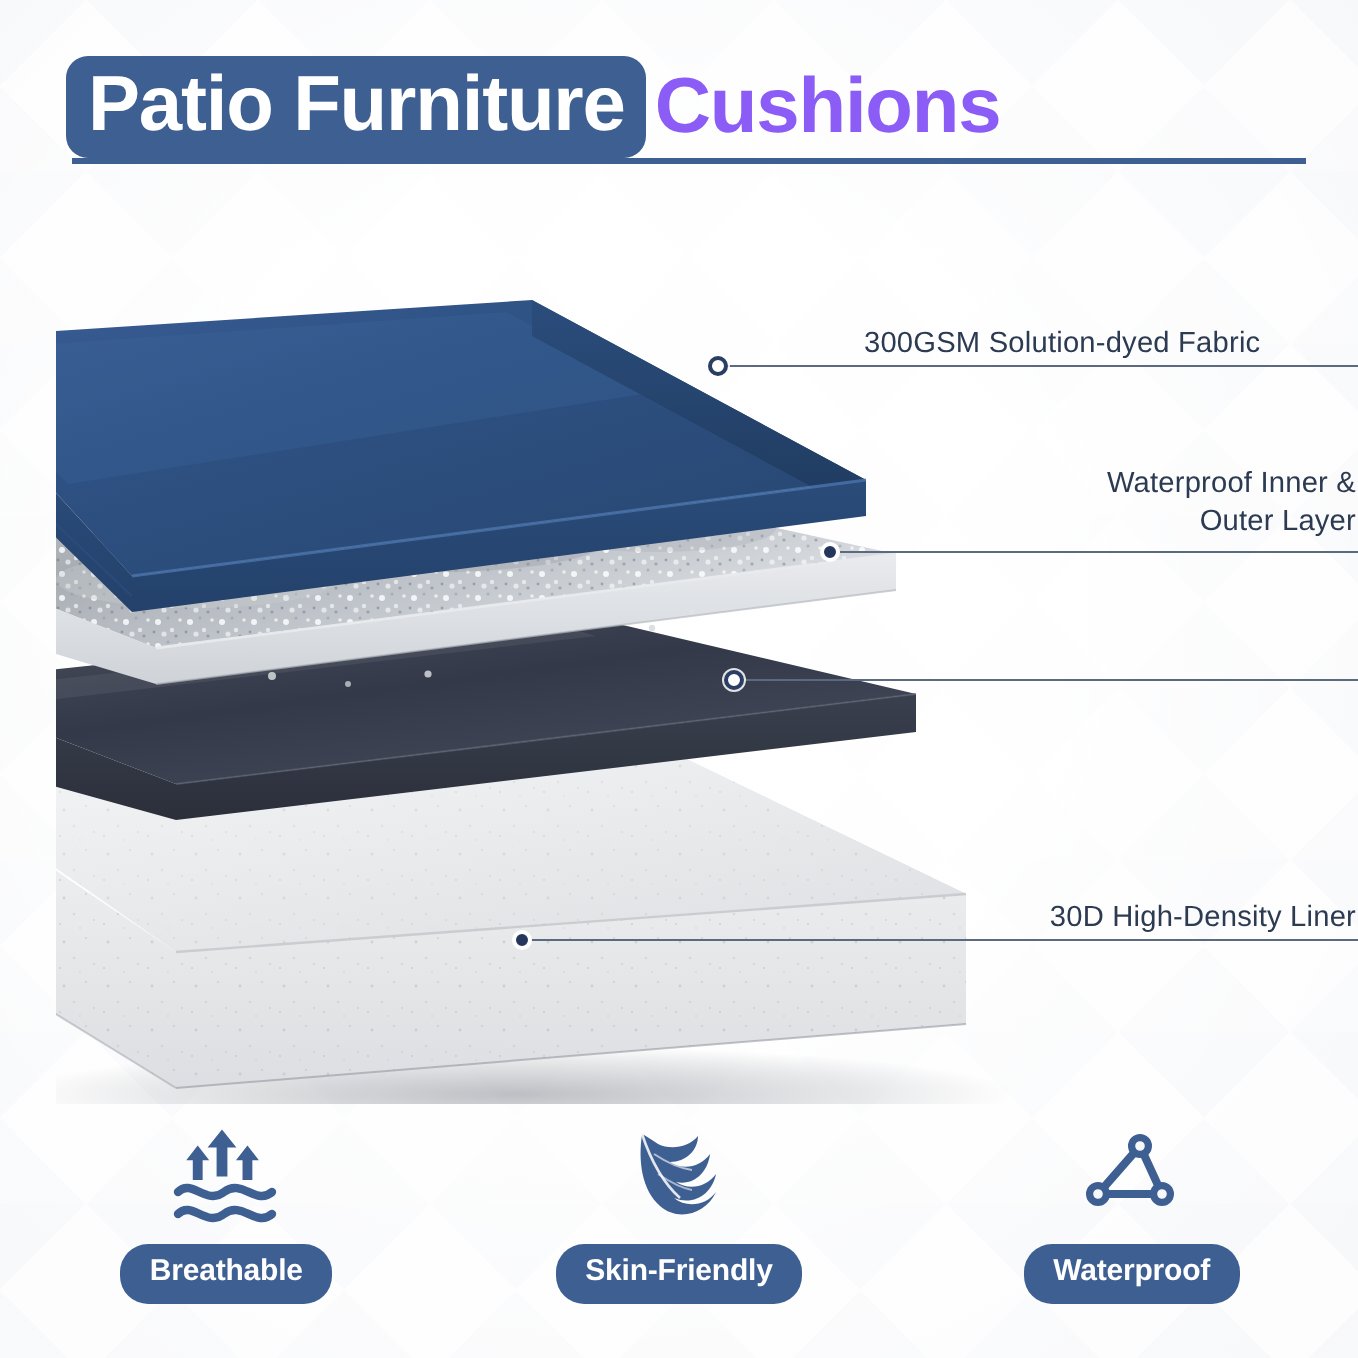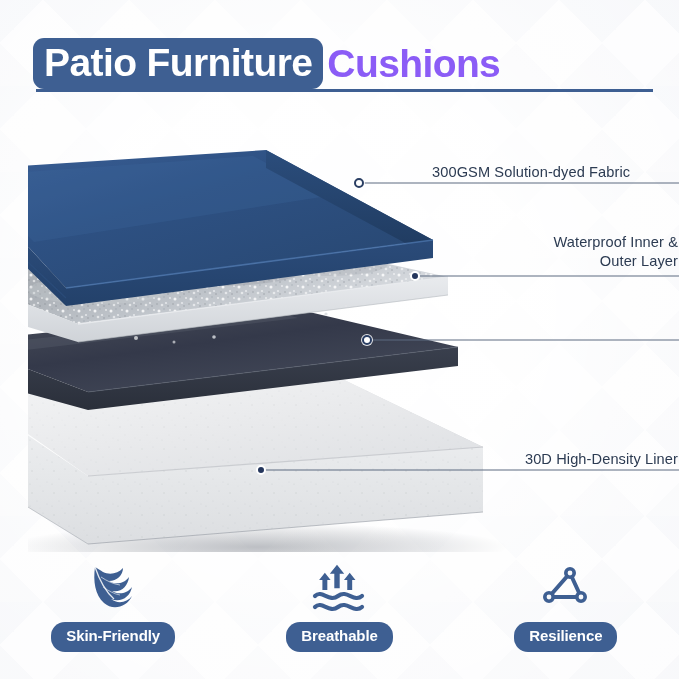--- a/index.html
+++ b/index.html
@@ -39,21 +39,21 @@
     opacity: 0.55;
   }
   #bg-wash {
     position:absolute; left:0; top:0; width:679px; height:679px;
     background: radial-gradient(ellipse at 45% 45%, rgba(255,255,255,0.97) 0%, rgba(255,255,255,0.90) 42%, rgba(255,255,255,0.55) 70%, rgba(255,255,255,0.25) 100%);
   }
 
   
   #title-area {
     position: absolute;
-    left: 0; top: 12px; width: 679px; height: 92px;
+    left: 0; top: 2px; width: 679px; height: 92px;
   }
   #title-row {
     position: absolute;
     left: 33px; top: 26px;
     display: flex;
     align-items: center;
   }
   #title-badge {
     background: #3e5f92;
     border-radius: 11px;
@@ -343,64 +343,64 @@
     <div class="callout" style="left:0;top:0;width:679px;height:460px;">
       <span class="marker dotfill" style="left:228px; top:373px;"></span>
       <span class="label" style="left:380px; top:358px; width:270px; text-align:right;">30D High-Density Liner</span>
     </div>
   </div>
 
   <div id="features">
 
     <div class="feature">
       <div class="icon-wrap">
-        <svg width="52" height="50" viewBox="0 0 52 50">
-          <path d="M8,4 C6,18 8,32 17,40 C26,48 40,44 45,33 C40,40 30,41 24,36 C34,40 43,34 45,24 C40,31 31,32 25,28 C34,30 41,23 42,14 C37,21 28,22 22,18 C30,18 36,12 36,5 C31,11 22,12 16,9 C13,7 10,5 8,4 Z" fill="#3e5f92"></path>
-          <path d="M8,4 C12,16 18,28 27,36" fill="none" stroke="#ffffff" stroke-width="1.3" opacity="0.85"></path>
-          <path d="M14,14 C20,18 26,21 33,22" fill="none" stroke="#ffffff" stroke-width="1" opacity="0.6"></path>
-          <path d="M16,24 C22,28 27,31 33,32" fill="none" stroke="#ffffff" stroke-width="1" opacity="0.55"></path>
-        </svg>
-      </div>
-      <div class="pill">Skin-Friendly</div>
-    </div>
-
-    <div class="feature">
-      <div class="icon-wrap">
         <svg width="58" height="50" viewBox="0 0 58 50">
           <g fill="#3e5f92">
 
             <path d="M14,26 L14,14 L10,14 L17,5 L24,14 L20,14 L20,26 Z" transform="translate(-4,4) scale(0.82) translate(6,2)"></path>
 
             <path d="M26,26 L26,10 L21,10 L29,0 L37,10 L32,10 L32,26 Z" transform="scale(0.9) translate(1,2)"></path>
 
             <path d="M39,26 L39,14 L35,14 L42,5 L49,14 L45,14 L45,26 Z" transform="translate(2,4) scale(0.82) translate(4,2)"></path>
           </g>
           <g fill="none" stroke="#3e5f92" stroke-width="4.2" stroke-linecap="round">
             <path d="M5,33 C12,26 19,40 28,33 C37,26 44,40 52,33"></path>
             <path d="M5,44 C12,37 19,51 28,44 C37,37 44,51 52,44"></path>
           </g>
         </svg>
       </div>
       <div class="pill">Breathable</div>
+    </div>
+
+    <div class="feature">
+      <div class="icon-wrap">
+        <svg width="52" height="50" viewBox="0 0 52 50">
+          <path d="M8,4 C6,18 8,32 17,40 C26,48 40,44 45,33 C40,40 30,41 24,36 C34,40 43,34 45,24 C40,31 31,32 25,28 C34,30 41,23 42,14 C37,21 28,22 22,18 C30,18 36,12 36,5 C31,11 22,12 16,9 C13,7 10,5 8,4 Z" fill="#3e5f92"></path>
+          <path d="M8,4 C12,16 18,28 27,36" fill="none" stroke="#ffffff" stroke-width="1.3" opacity="0.85"></path>
+          <path d="M14,14 C20,18 26,21 33,22" fill="none" stroke="#ffffff" stroke-width="1" opacity="0.6"></path>
+          <path d="M16,24 C22,28 27,31 33,32" fill="none" stroke="#ffffff" stroke-width="1" opacity="0.55"></path>
+        </svg>
+      </div>
+      <div class="pill">Skin-Friendly</div>
     </div>
 
 
     <div class="feature">
       <div class="icon-wrap">
         <svg width="52" height="48" viewBox="0 0 52 48">
           <g stroke="#3e5f92" stroke-width="4" fill="none" stroke-linecap="round">
             <line x1="30" y1="9" x2="9" y2="33"></line>
             <line x1="30" y1="9" x2="41" y2="33"></line>
             <line x1="9" y1="33" x2="41" y2="33"></line>
           </g>
           <g fill="#f7f8fa" stroke="#3e5f92" stroke-width="3.6">
             <circle cx="30" cy="9" r="4.2"></circle>
             <circle cx="9" cy="33" r="4.2"></circle>
             <circle cx="41" cy="33" r="4.2"></circle>
           </g>
         </svg>
       </div>
-      <div class="pill">Resilience</div>
+      <div class="pill">Waterproof</div>
     </div>
 
   </div>
 
 </div>
 
 </body></html>

